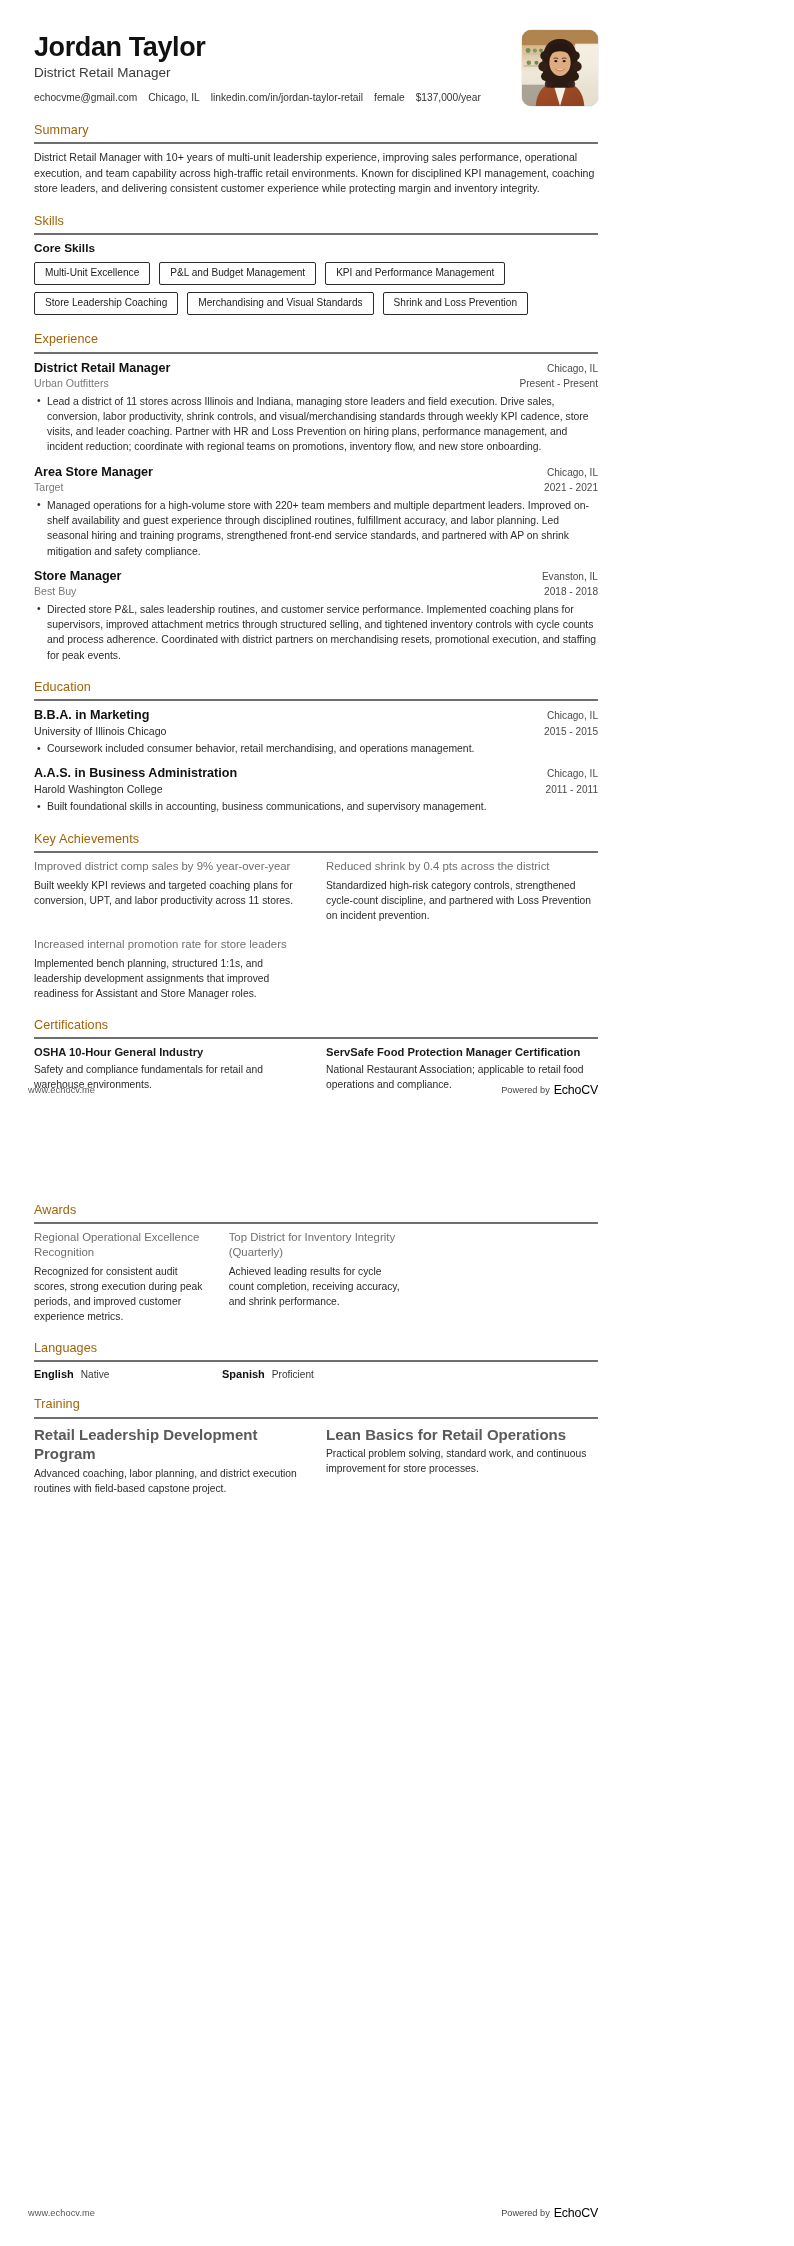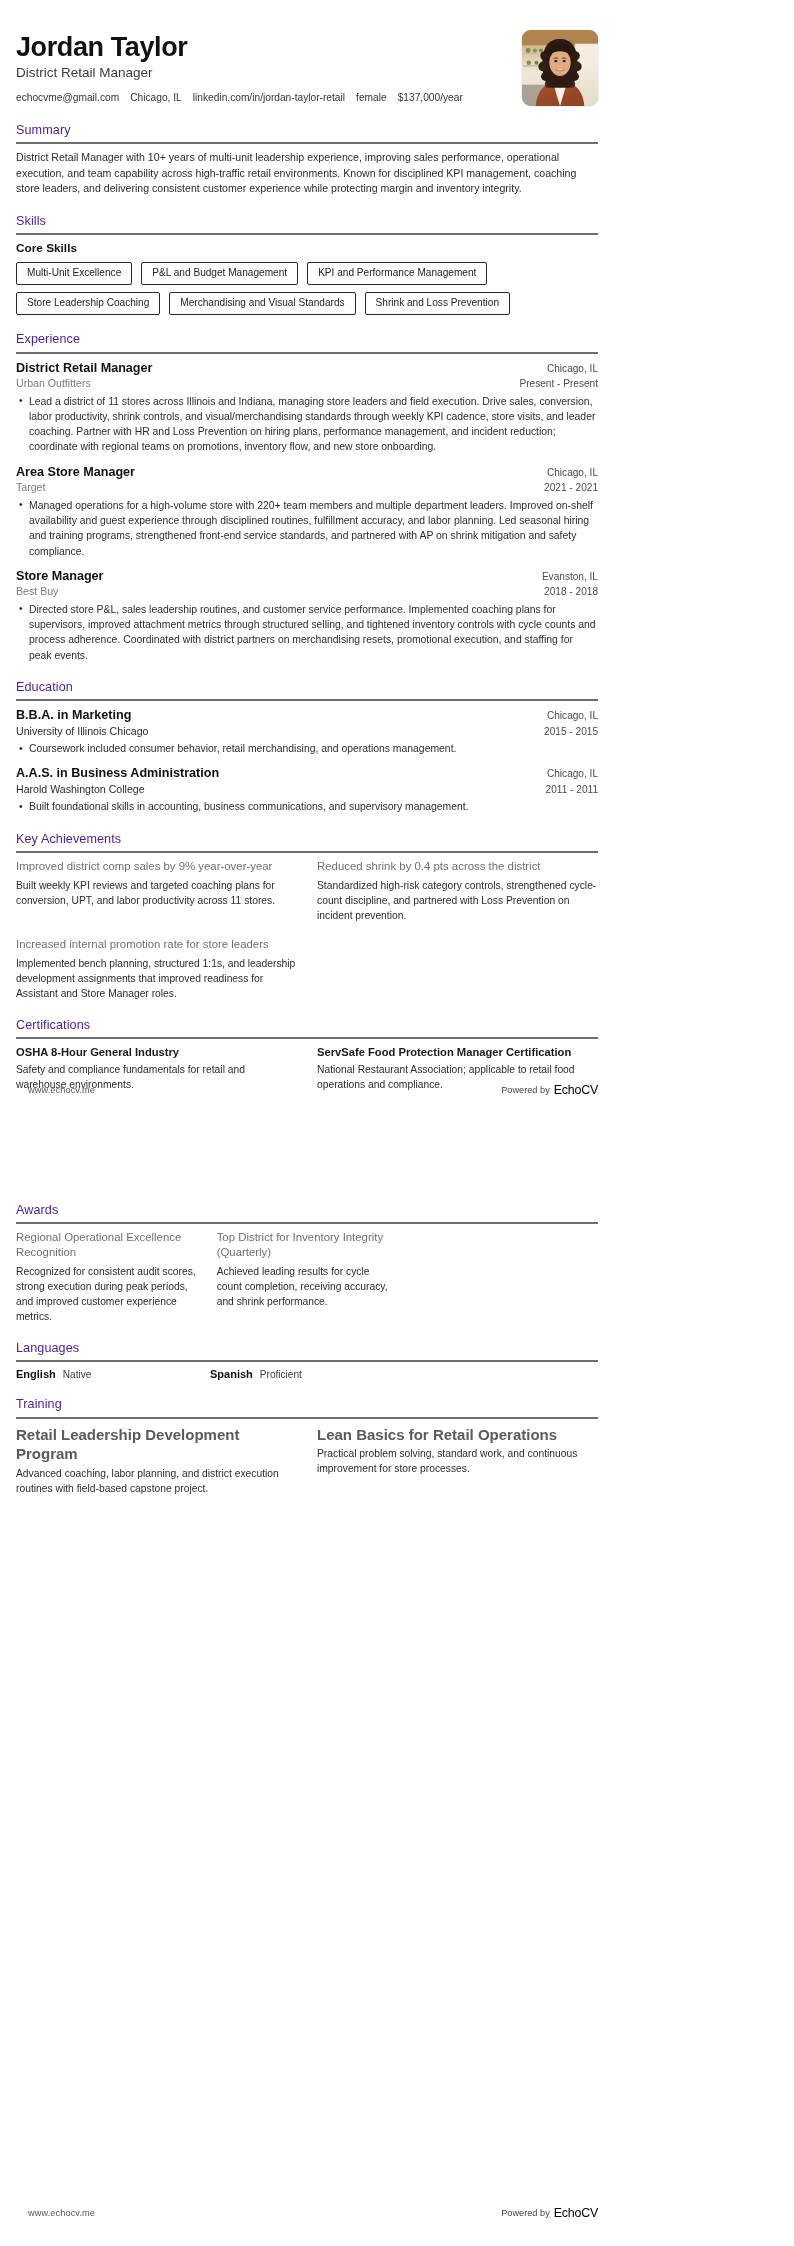--- a/index.html
+++ b/index.html
@@ -9,21 +9,21 @@
   }
   body {
     width: 794px;
     font-family: "Liberation Sans", sans-serif;
     color: #1a1a1a;
     -webkit-font-smoothing: antialiased;
   }
   .page {
     width: 632px;
     box-sizing: border-box;
-    padding: 26px 34px 0 16px;
+    padding: 26px 34px 0 34px;
     background: #ffffff;
     position: relative;
   }
   .page-1 { height: 1123px; }
   .page-2 { height: 1123px; }
 
   
   .header {
     display: flex;
     align-items: flex-start;
@@ -67,21 +67,21 @@
     background: #c8a887;
     box-shadow: 0 0 0 1px rgba(0,0,0,0.06);
   }
   .photo svg { display: block; width: 100%; height: 100%; }
 
   
   .section { margin-top: 17px; }
   .section-title {
     font-size: 12.6px;
     font-weight: 400;
-    color: #4c1d95;
+    color: #a16207;
     letter-spacing: 0.1px;
     padding-bottom: 4px;
     line-height: 1.2;
   }
   .section-rule {
     height: 2px;
     background: #6f6f6f;
     margin-bottom: 6px;
   }
 
@@ -444,21 +444,21 @@
         <div class="block-body">Implemented bench planning, structured 1:1s, and leadership development assignments that improved readiness for Assistant and Store Manager roles.</div>
       </div>
     </div>
   </div>
 
   <div class="section">
     <div class="section-title">Certifications</div>
     <div class="section-rule"></div>
     <div class="cols-2">
       <div>
-        <div class="block-head-bold">OSHA 8-Hour General Industry</div>
+        <div class="block-head-bold">OSHA 10-Hour General Industry</div>
         <div class="block-body">Safety and compliance fundamentals for retail and warehouse environments.</div>
       </div>
       <div>
         <div class="block-head-bold">ServSafe Food Protection Manager Certification</div>
         <div class="block-body">National Restaurant Association; applicable to retail food operations and compliance.</div>
       </div>
     </div>
   </div>
 
   <div class="page-footer">

